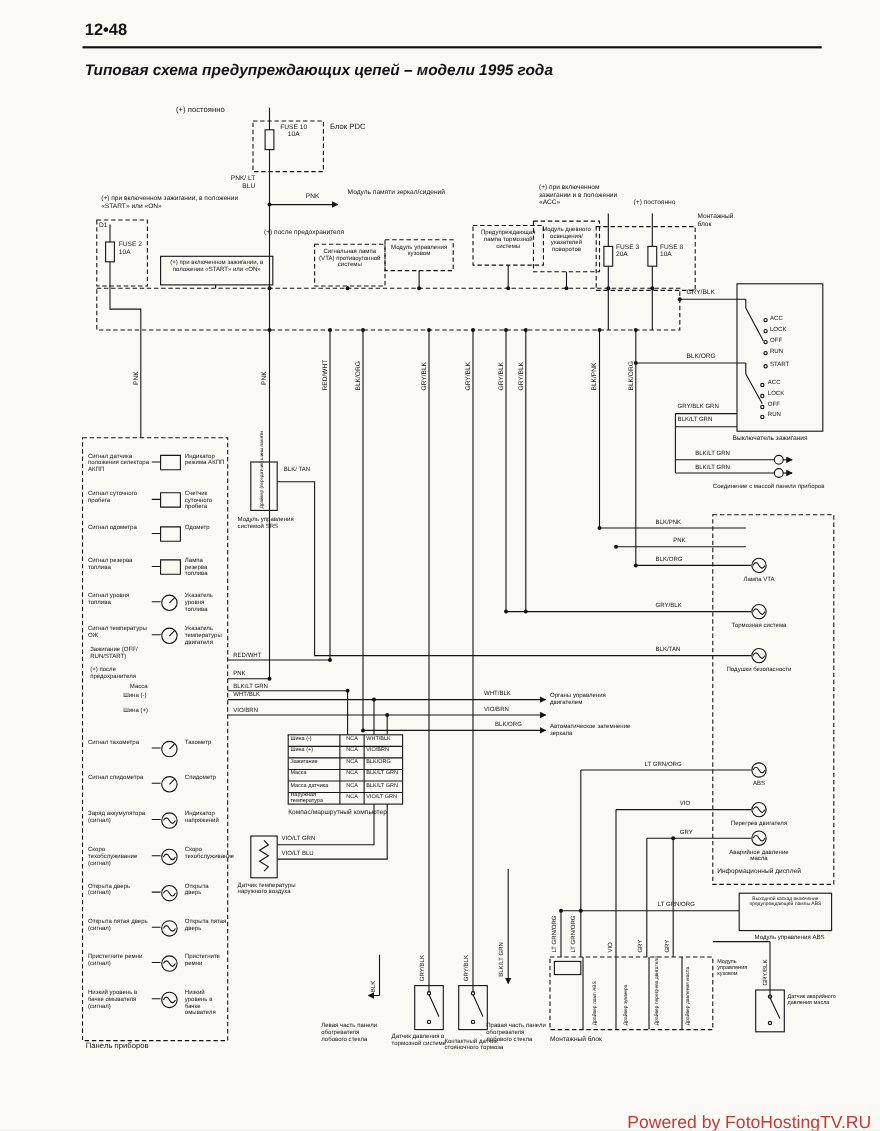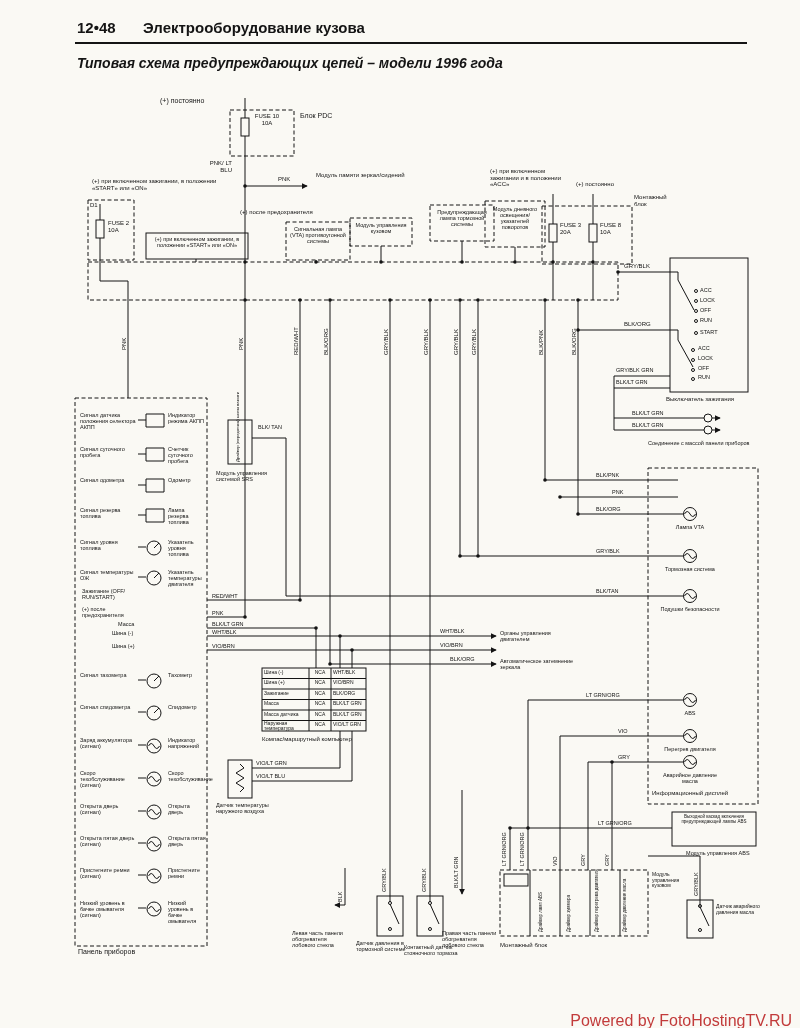--- a/index.html
+++ b/index.html
@@ -12,23 +12,22 @@
   .vert{transform:rotate(-90deg);transform-origin:0 0;white-space:nowrap}
   svg.canvas{position:absolute;left:0;top:0}
   .rule{position:absolute;background:#141414}
 </style>
 </head>
 <body>
 
 <div class="page">
 
   <div class="lbl b" style="left:77px;top:20px;font-size:15px">12•48</div>
-  <div class="lbl b" style="left:143px;top:20px;font-size:15px">Электрооборудование кузова</div>
   <div class="rule" style="left:75px;top:42px;width:672px;height:2px"></div>
-  <div class="lbl b i" style="left:77px;top:56px;font-size:14px">Типовая схема предупреждающих цепей – модели 1996 года</div>
+  <div class="lbl b i" style="left:77px;top:56px;font-size:14px">Типовая схема предупреждающих цепей – модели 1995 года</div>
 
   <svg class="canvas" width="800" height="1028" viewBox="0 0 800 1028">
     <defs>
       <marker id="arr" viewBox="0 0 8 8" refX="7" refY="4" markerWidth="6" markerHeight="6" orient="auto-start-reverse">
         <path d="M0,0L8,4L0,8z" fill="#141414"></path>
       </marker>
     </defs>
 
     <g stroke="#141414" stroke-width="1" fill="none" stroke-dasharray="4 2.5">
       <rect x="230" y="110" width="64" height="46"></rect>

